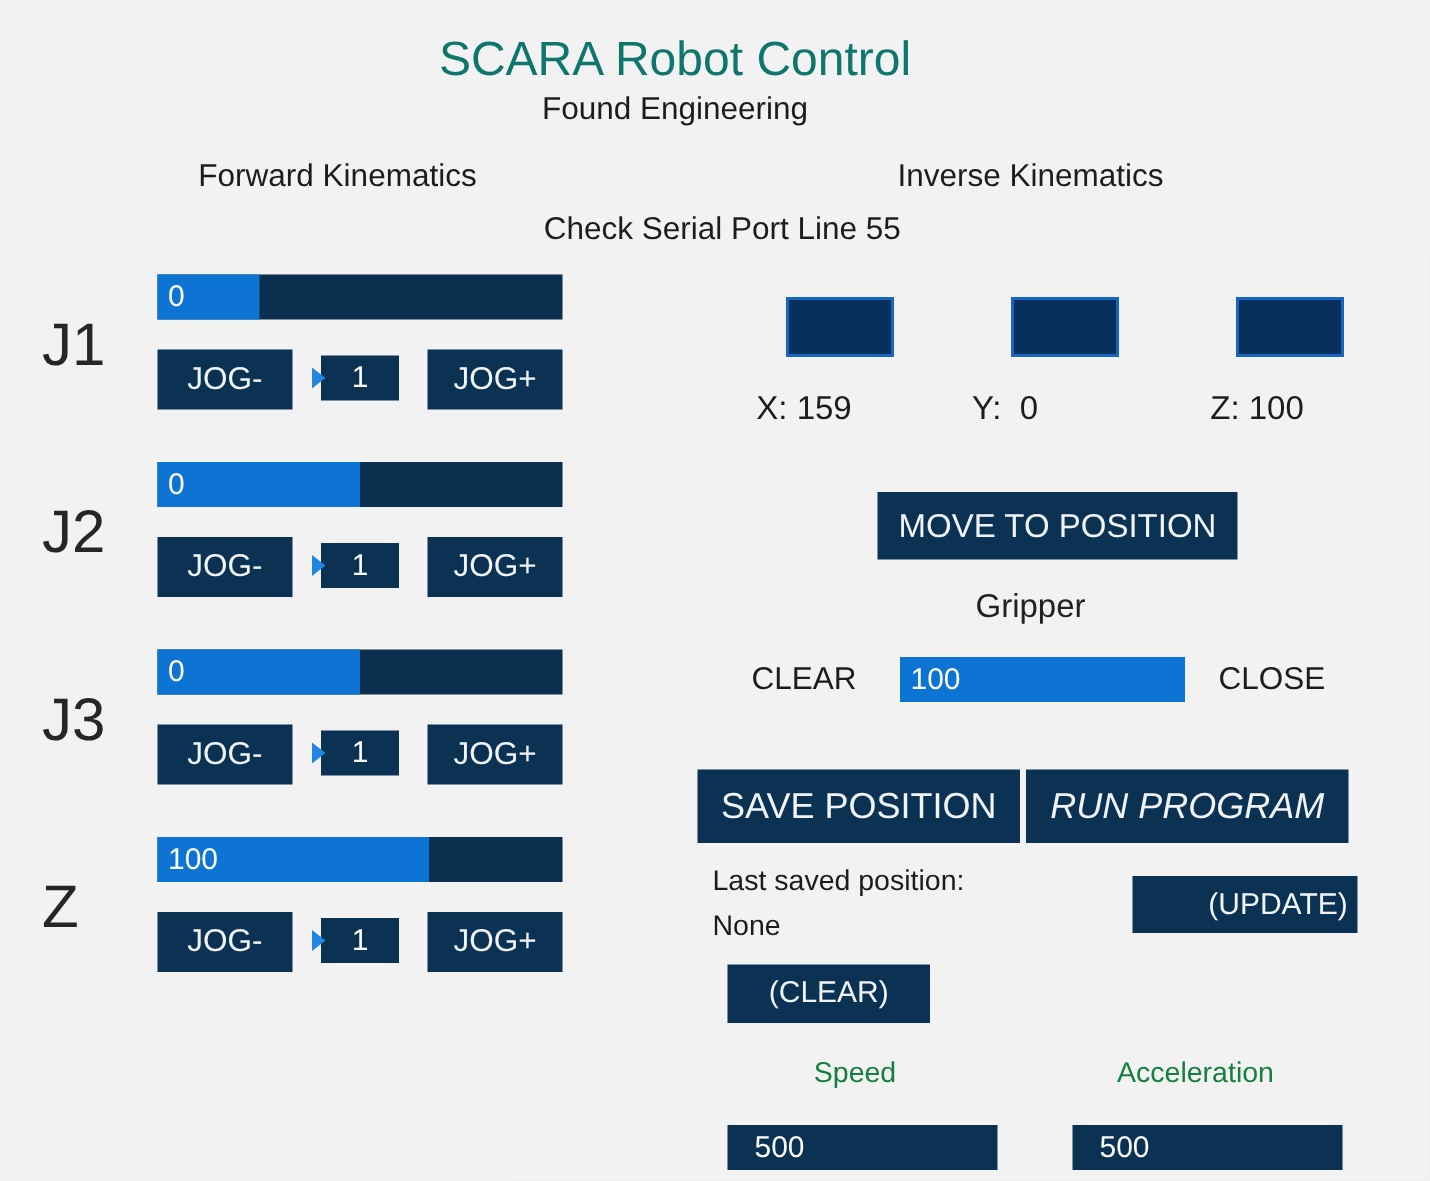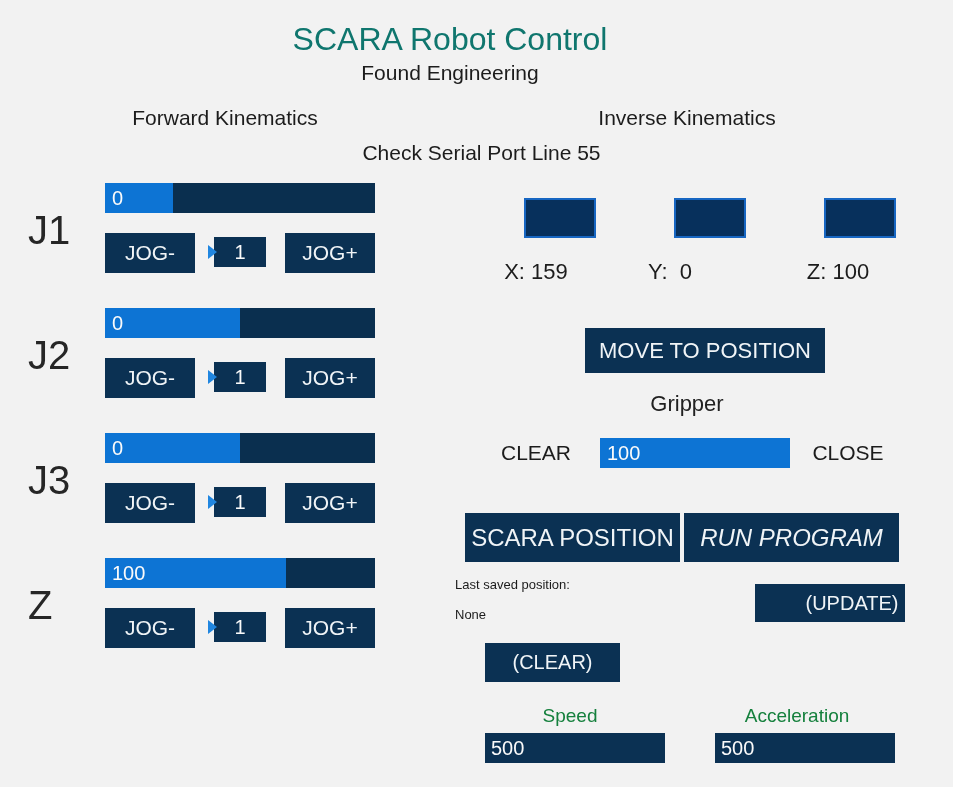--- a/index.html
+++ b/index.html
@@ -48,28 +48,28 @@
     position:absolute; top:198px; width:72px; height:40px;
     background:#07305c; border:2px solid #1766c2; color:#fff;
     font-size:20px; padding:0 5px; font-family:"Liberation Sans", sans-serif;
   }
   .coord-label { top:259px; width:100px; font-size:22px; white-space:pre; color:#1c1c1c; }
   .move-btn { left:585px; top:308px; width:240px; height:45px; font-size:22px; position:absolute;margin-top:20px; }
   .gripper-title { left:587px; top:391px; width:200px; font-size:22px; }
   .grip-side { top:441px; width:100px; font-size:21px; color:#1c1c1c; }
   .gripper-slider { left:600px; top:438px; width:190px; height:30px; }
   .big-btn { position:absolute; top:513px; width:215px; height:49px; font-size:24px; }
-  .small-note { font-size:13px; color:#1c1c1c; }
+  .small-note { font-size:19px; color:#1c1c1c;margin-left:20px; }
   .update-btn { left:755px; top:584px; width:150px; height:38px; font-size:20px; position:absolute;padding-left:44px; }
   .clear-btn { left:485px; top:643px; width:135px; height:39px; font-size:20px; position:absolute; }
   .motion-label { top:705px; font-size:19px; color:#15803d; }
   .motion-input {
-    position:absolute; top:733px; width:180px; height:30px;
+    position:absolute; top:750px; width:180px; height:30px;
     background:#0b3153; border:none; outline:none; color:#fafafa;
-    font-size:20px; padding-left:6px; font-family:"Liberation Sans", sans-serif;
+    font-size:20px; padding-left:18px; font-family:"Liberation Sans", sans-serif;
   }
 </style>
 </head>
 <body>
 
 <div class="stage">
 
   <div class="abs title-wrap center">
     <div class="app-title">SCARA Robot Control</div>
     <div class="app-sub">Found Engineering</div>
@@ -145,21 +145,21 @@
   <div class="btn move-btn">MOVE TO POSITION</div>
 
   <div class="abs center gripper-title">Gripper</div>
   <div class="abs center grip-side" style="left:486px;">CLEAR</div>
   <div class="hslider gripper-slider abs">
     <div class="fill" style="width: 100%;"></div>
     <div class="val">100</div>
   </div>
   <div class="abs center grip-side" style="left:798px;">CLOSE</div>
 
-  <div class="btn big-btn" style="left:465px;">SCARA POSITION</div>
+  <div class="btn big-btn" style="left:465px;">SAVE POSITION</div>
   <div class="btn big-btn" style="left:684px;font-style:italic;">RUN PROGRAM</div>
 
   <div class="abs small-note" style="left:455px; top:577px;">Last saved position:</div>
   <div class="abs small-note" style="left:455px; top:607px;">None</div>
 
   <div class="btn update-btn">(UPDATE)</div>
   <div class="btn clear-btn">(CLEAR)</div>
 
   <div class="abs center motion-label" style="left:510px; width:120px;">Speed</div>
   <input class="motion-input" style="left: 485px;" value="500">

